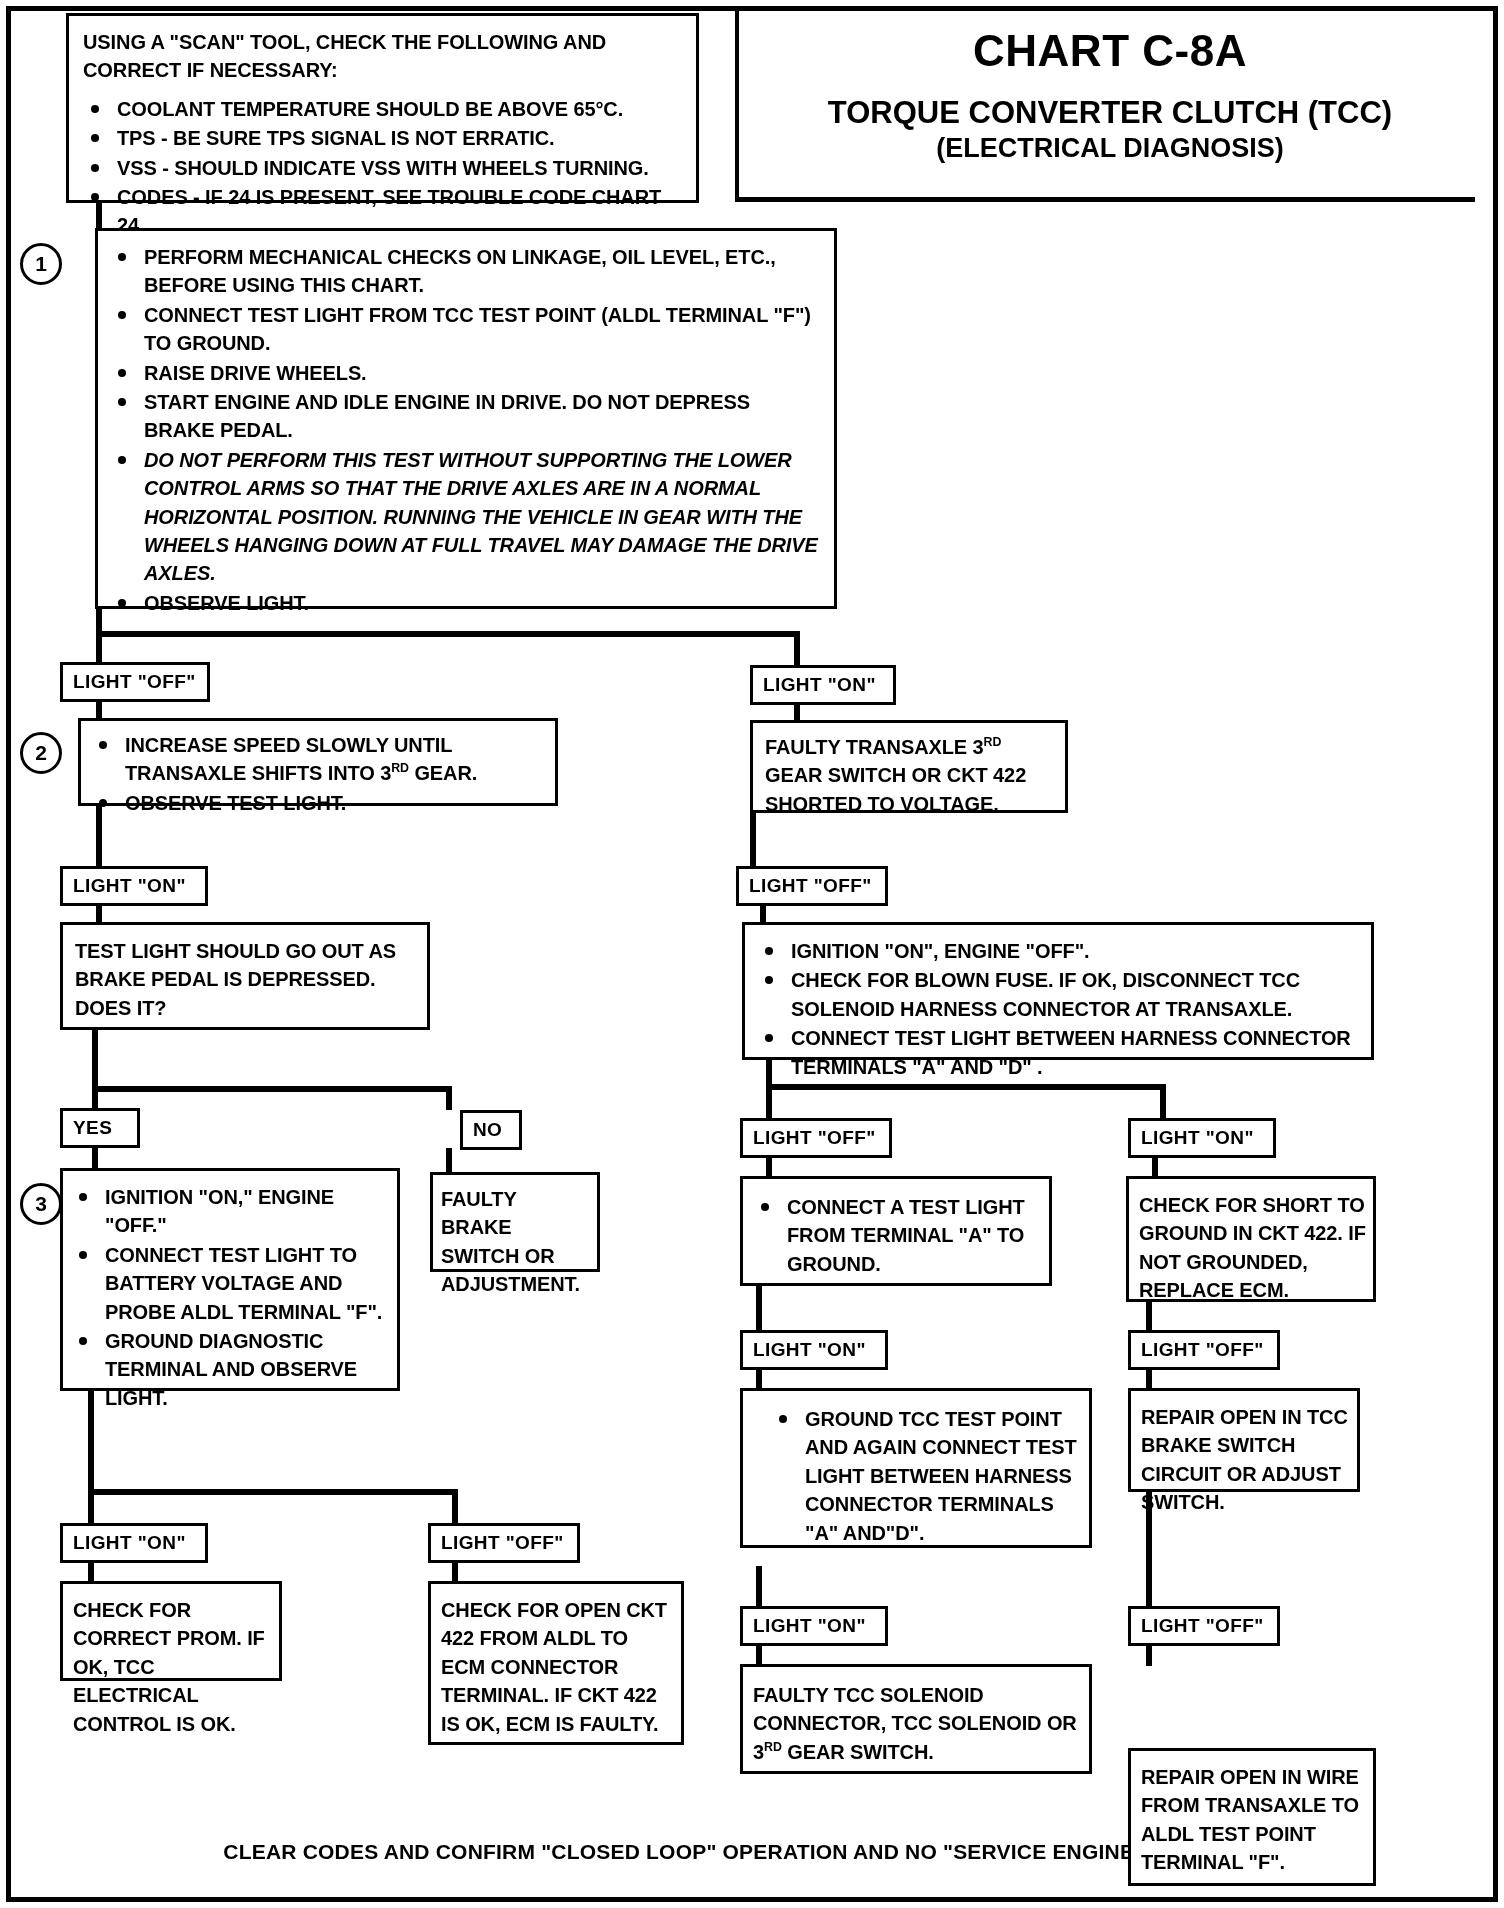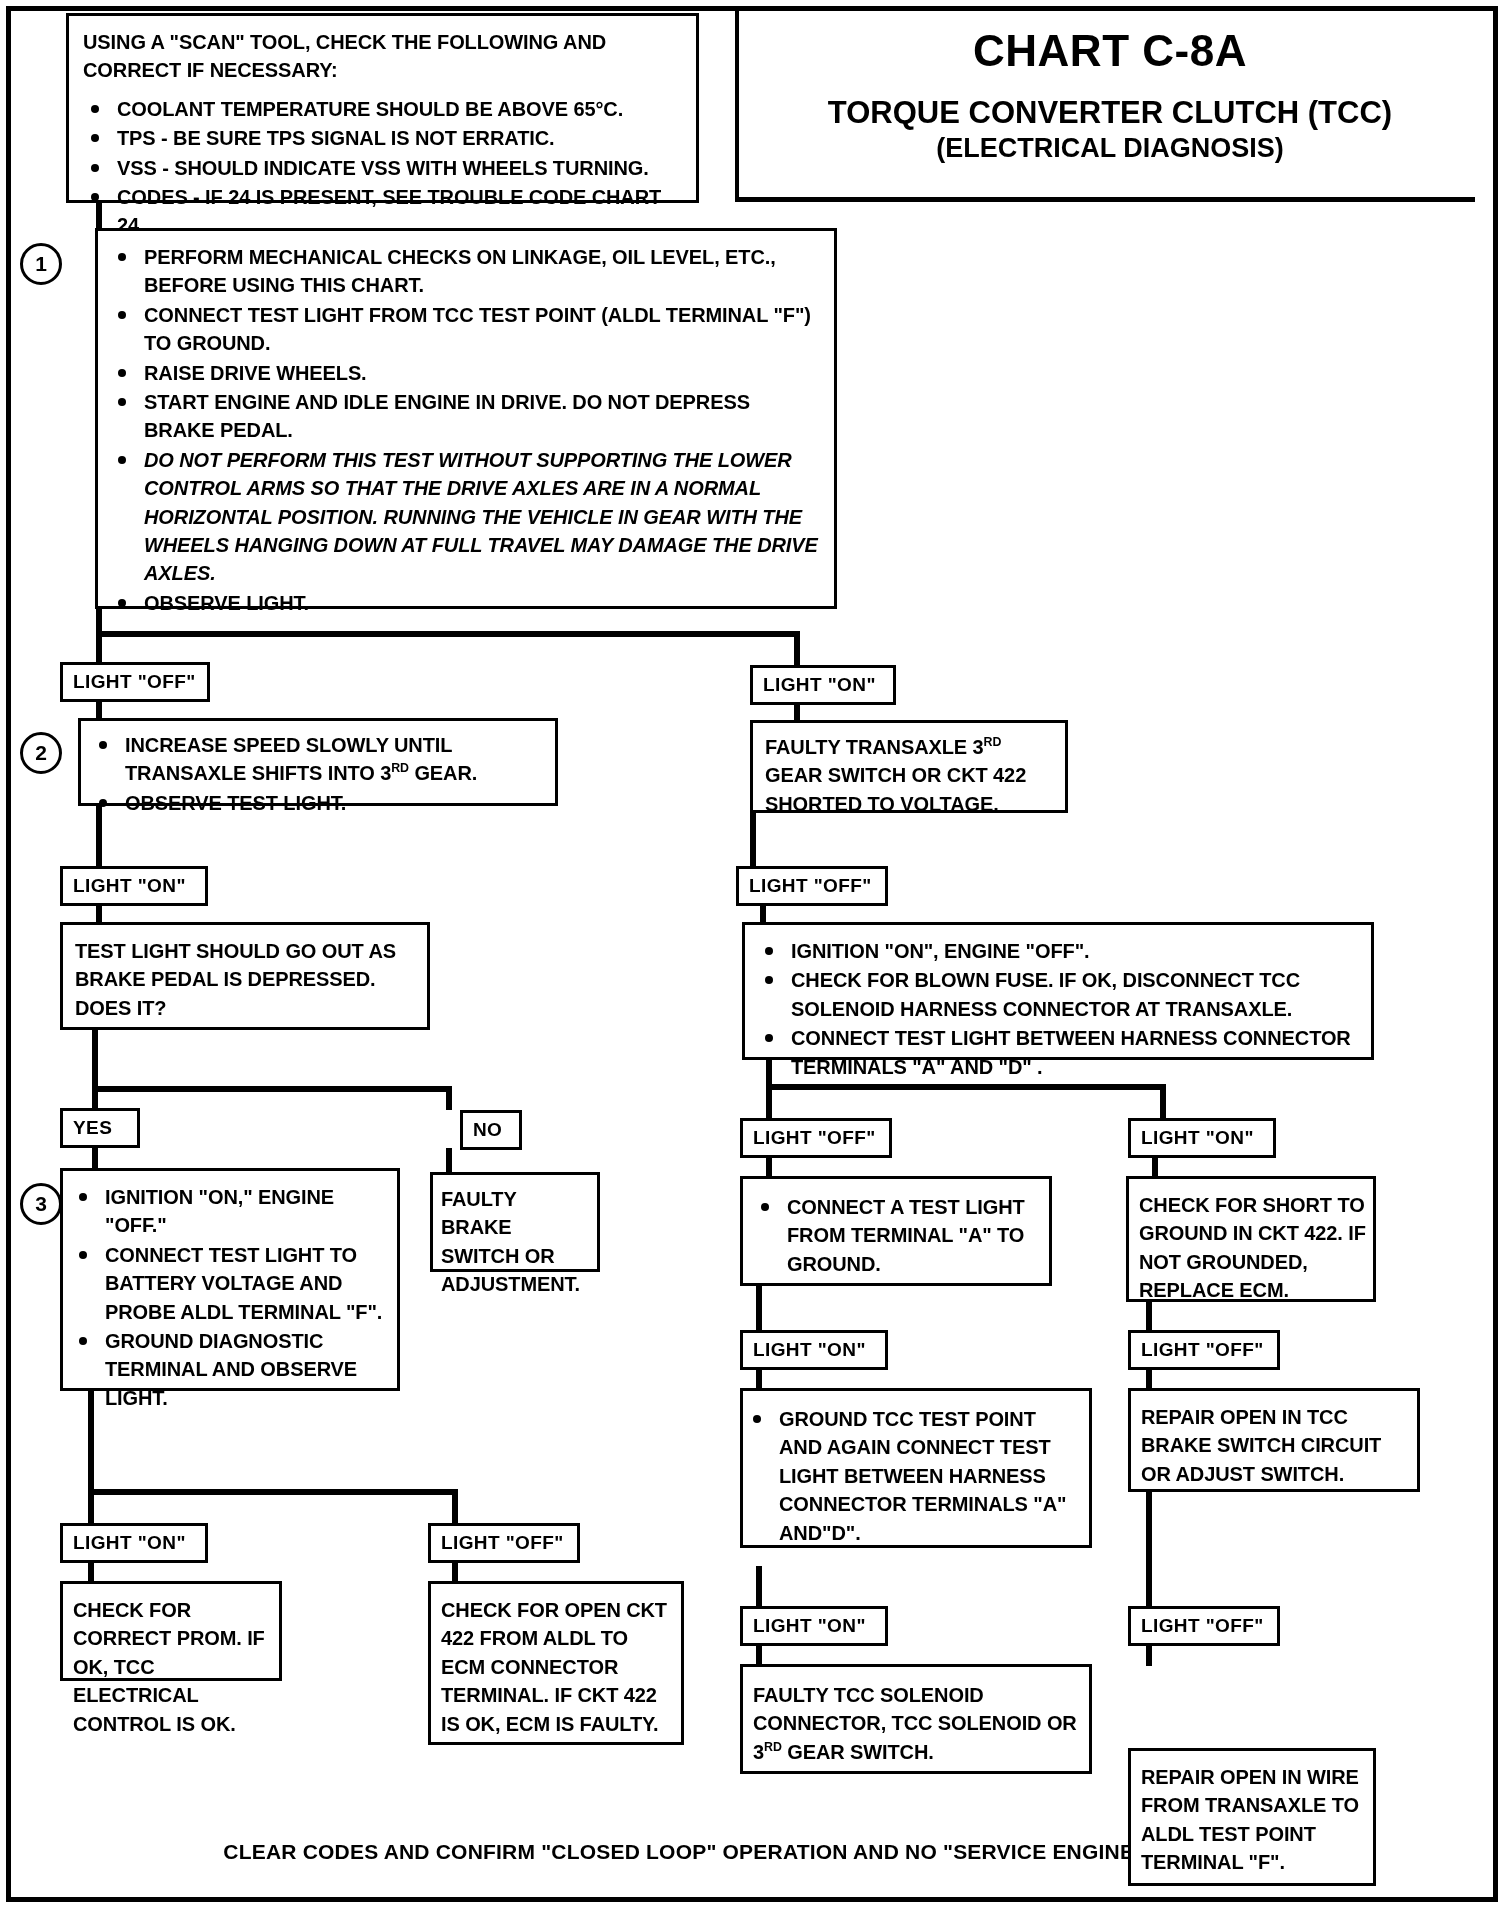--- a/index.html
+++ b/index.html
@@ -252,27 +252,27 @@
   </div>
 
   <div class="ln vl" style="left:756px; top:1286px; height:46px;"></div>
   <div class="lbl" style="left:740px; top:1330px; width:148px; height:40px;">LIGHT "ON"</div>
   <div class="ln vl" style="left:756px; top:1368px; height:22px;"></div>
 
   <div class="ln vl" style="left:1146px; top:1302px; height:30px;"></div>
   <div class="lbl" style="left:1128px; top:1330px; width:152px; height:40px;">LIGHT "OFF"</div>
   <div class="ln vl" style="left:1146px; top:1368px; height:22px;"></div>
 
-  <div class="bx" style="left:740px; top:1388px; width:352px; height:160px; padding:14px 8px 0 2px;">
+  <div class="bx" style="left:740px; top:1388px; width:352px; height:160px; padding:14px 8px 0 28px;">
     <ul class="blist txt">
       <li>GROUND TCC TEST POINT AND AGAIN CONNECT TEST LIGHT BETWEEN  HARNESS CONNECTOR TERMINALS "A" AND"D".</li>
     </ul>
   </div>
 
-  <div class="bx" style="left:1128px; top:1388px; width:292px; height:104px; padding:12px 6px 0 10px;">
+  <div class="bx" style="left:1128px; top:1388px; width:232px; height:104px; padding:12px 6px 0 10px;">
     <div class="txt">REPAIR OPEN IN TCC BRAKE SWITCH CIRCUIT OR ADJUST SWITCH.</div>
   </div>
 
   <div class="ln vl" style="left:756px; top:1566px; height:44px;"></div>
   <div class="lbl" style="left:740px; top:1606px; width:148px; height:40px;">LIGHT "ON"</div>
   <div class="ln vl" style="left:756px; top:1644px; height:22px;"></div>
 
   <div class="ln vl" style="left:1146px; top:1492px; height:118px;"></div>
   <div class="lbl" style="left:1128px; top:1606px; width:152px; height:40px;">LIGHT "OFF"</div>
   <div class="ln vl" style="left:1146px; top:1644px; height:22px;"></div>

